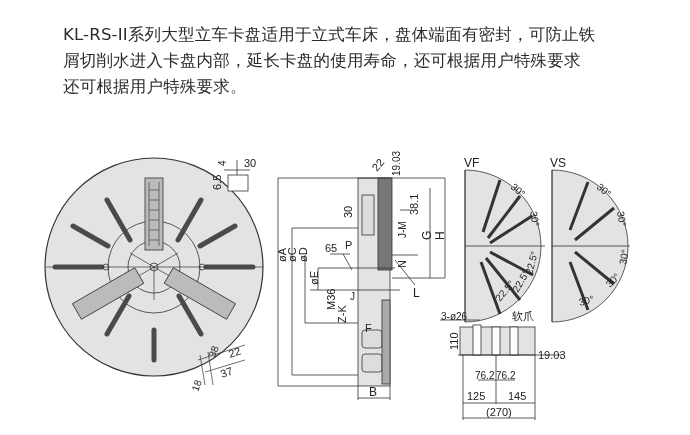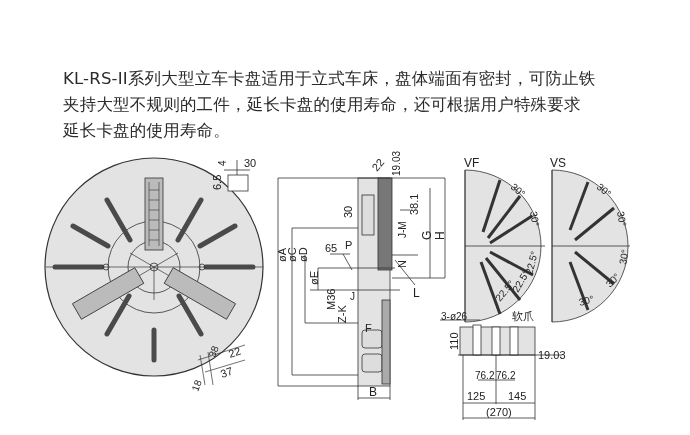--- a/index.html
+++ b/index.html
@@ -1,27 +1,27 @@
 <!DOCTYPE html>
 <html><head>
 <meta charset="utf-8">
 <style>
   html, body { margin:0; padding:0; background:#ffffff; }
   body { width:690px; height:435px; position:relative; overflow:hidden; font-family:"DejaVu Sans", sans-serif; color:#333; }
-  .desc { position:absolute; left:63px; top:22px; width:600px; font-size:16.5px; line-height:26px; color:#2b2b2b; letter-spacing:0.2px;margin-top:44px; }
+  .desc { position:absolute; left:63px; top:22px; width:600px; font-size:16.5px; line-height:26px; color:#2b2b2b; letter-spacing:0.2px; }
   .desc p { margin:0; white-space:nowrap; }
   svg text { font-family:"Liberation Sans", sans-serif; fill:#222; }
 </style>
 </head>
 <body>
 
 <div class="desc">
   <p>KL-RS-II系列大型立车卡盘适用于立式车床，盘体端面有密封，可防止铁</p>
-  <p>夹持大型不规则的工件，延长卡盘的使用寿命，还可根据用户特殊要求</p>
-  <p>延长卡盘的使用寿命。</p>
+  <p>屑切削水进入卡盘内部，延长卡盘的使用寿命，还可根据用户特殊要求</p>
+  <p>还可根据用户特殊要求。</p>
 </div>
 
 <svg width="690" height="435" style="position:absolute;left:0;top:0">
 
   <g stroke="#333" fill="none">
     <circle cx="154" cy="267" r="109" fill="#e3e3e3" stroke="#333" stroke-width="1.2"></circle>
     <circle cx="154" cy="267" r="46" stroke-width="0.8"></circle>
     <circle cx="154" cy="267" r="26" stroke-width="0.8"></circle>
 
     <g stroke-width="0.7">

